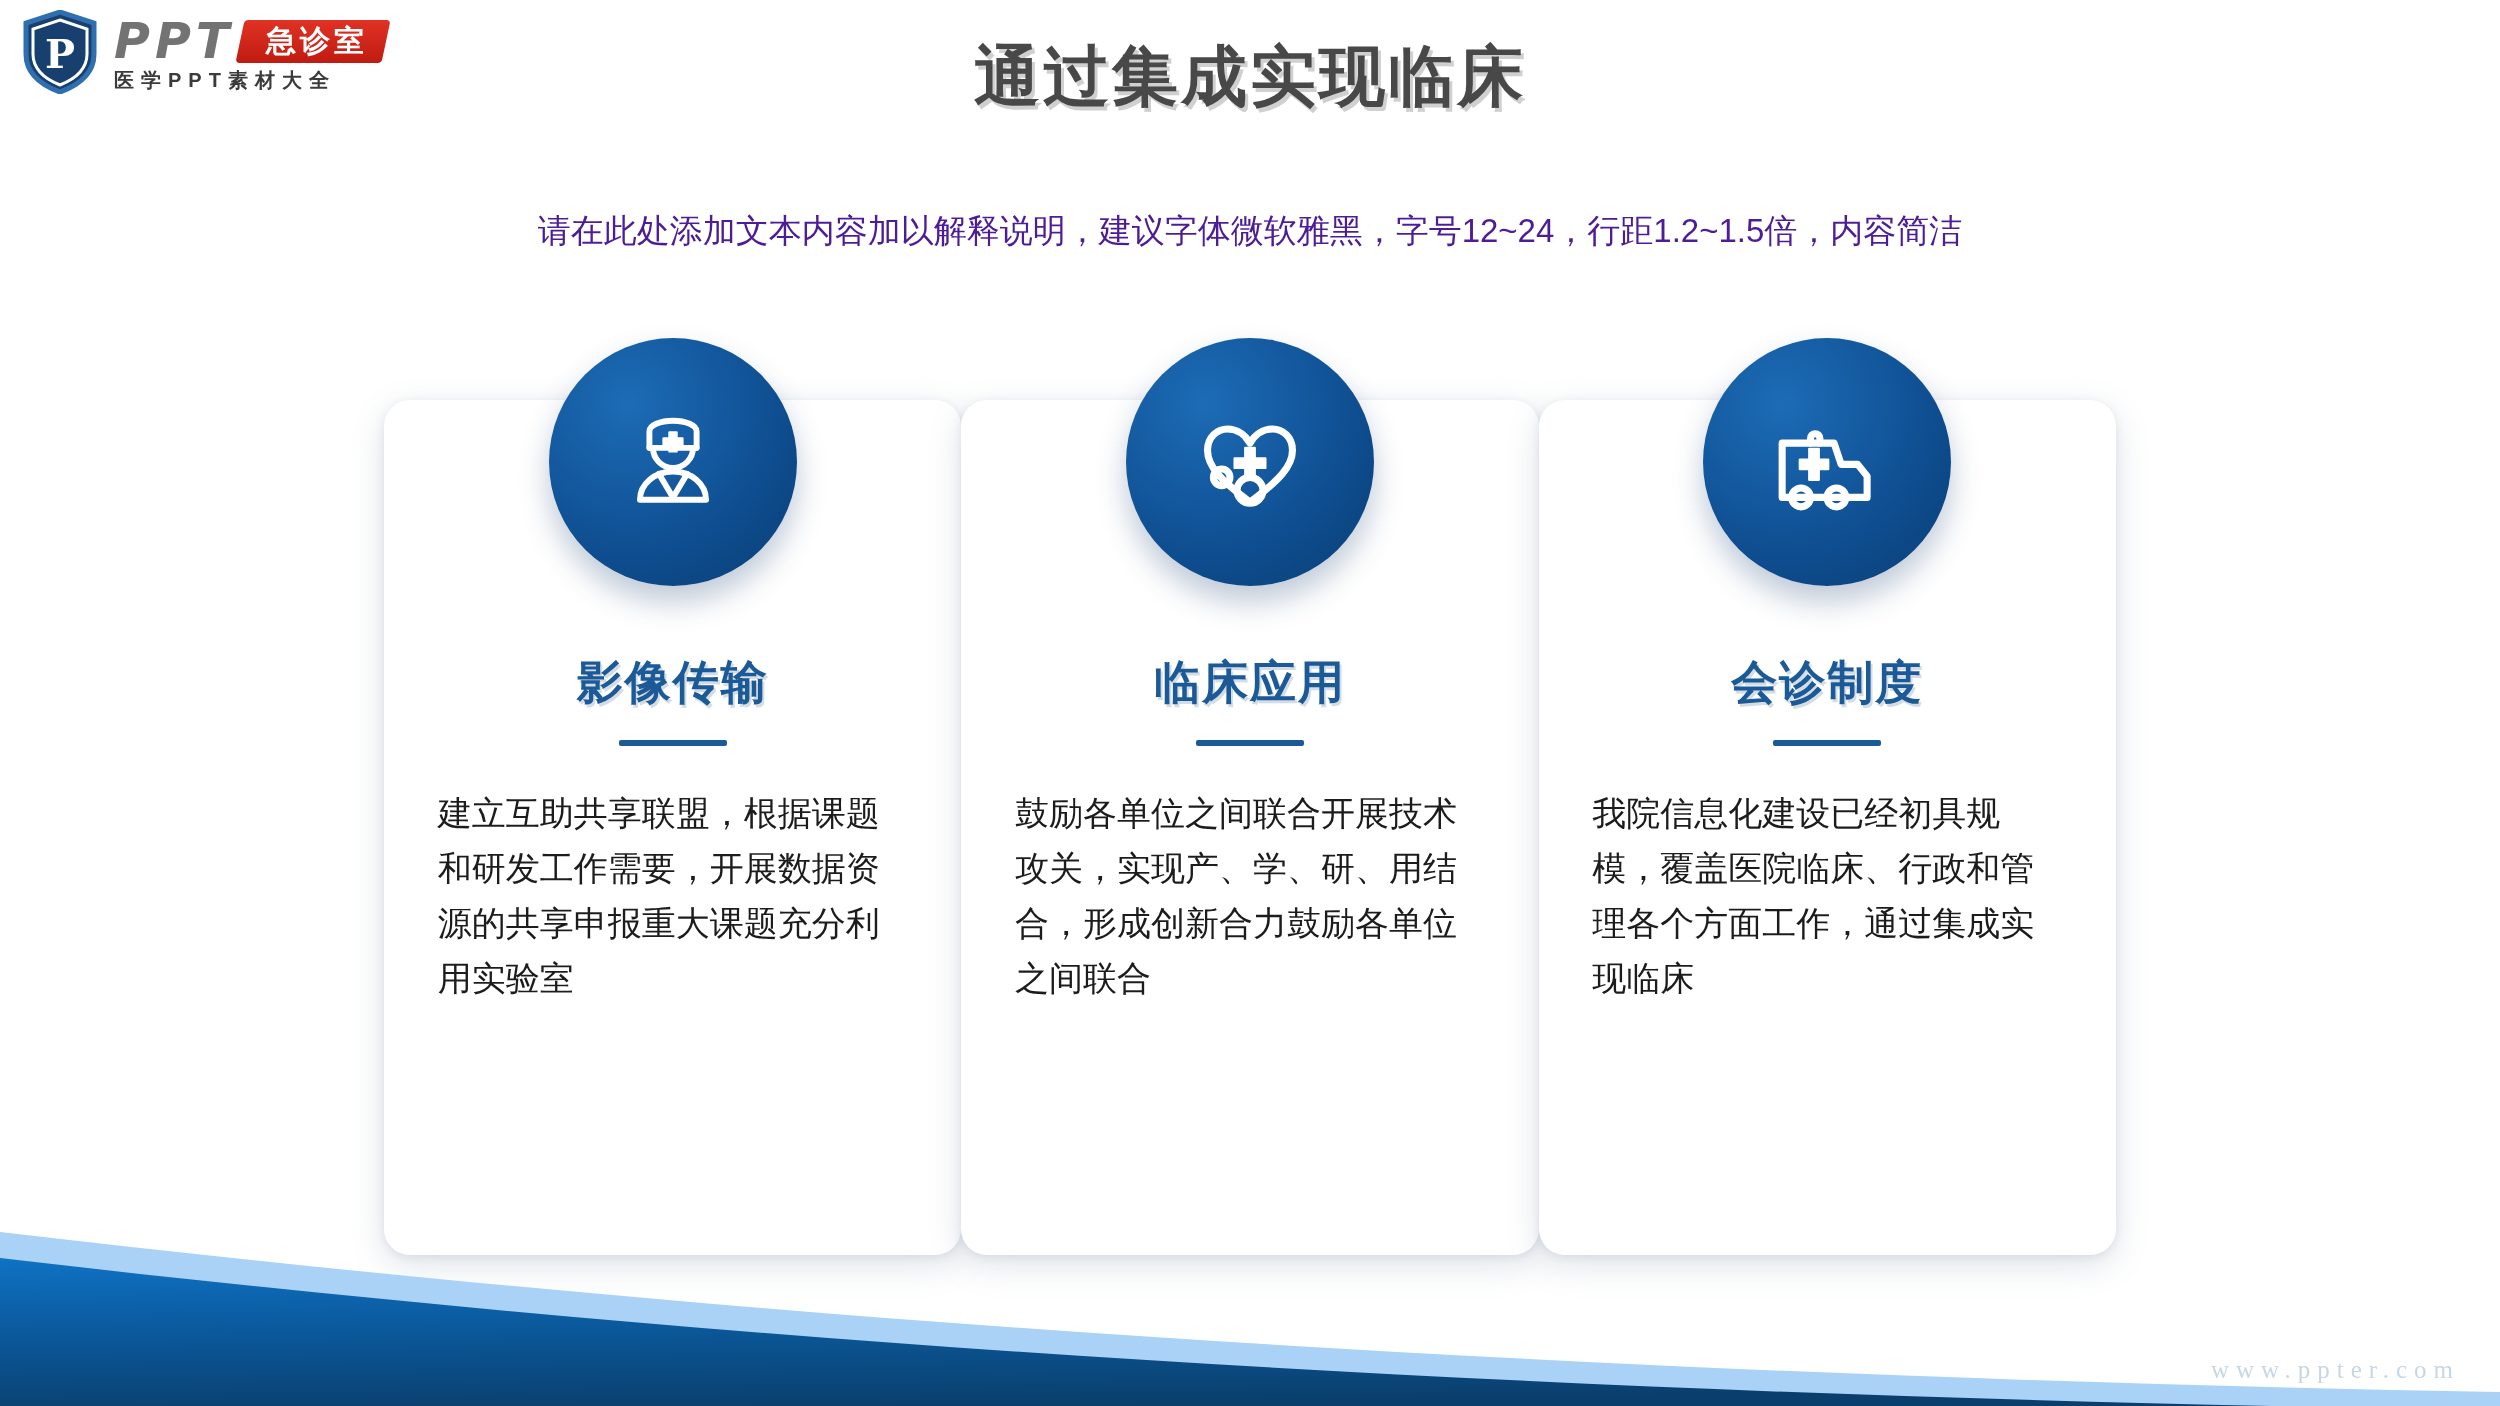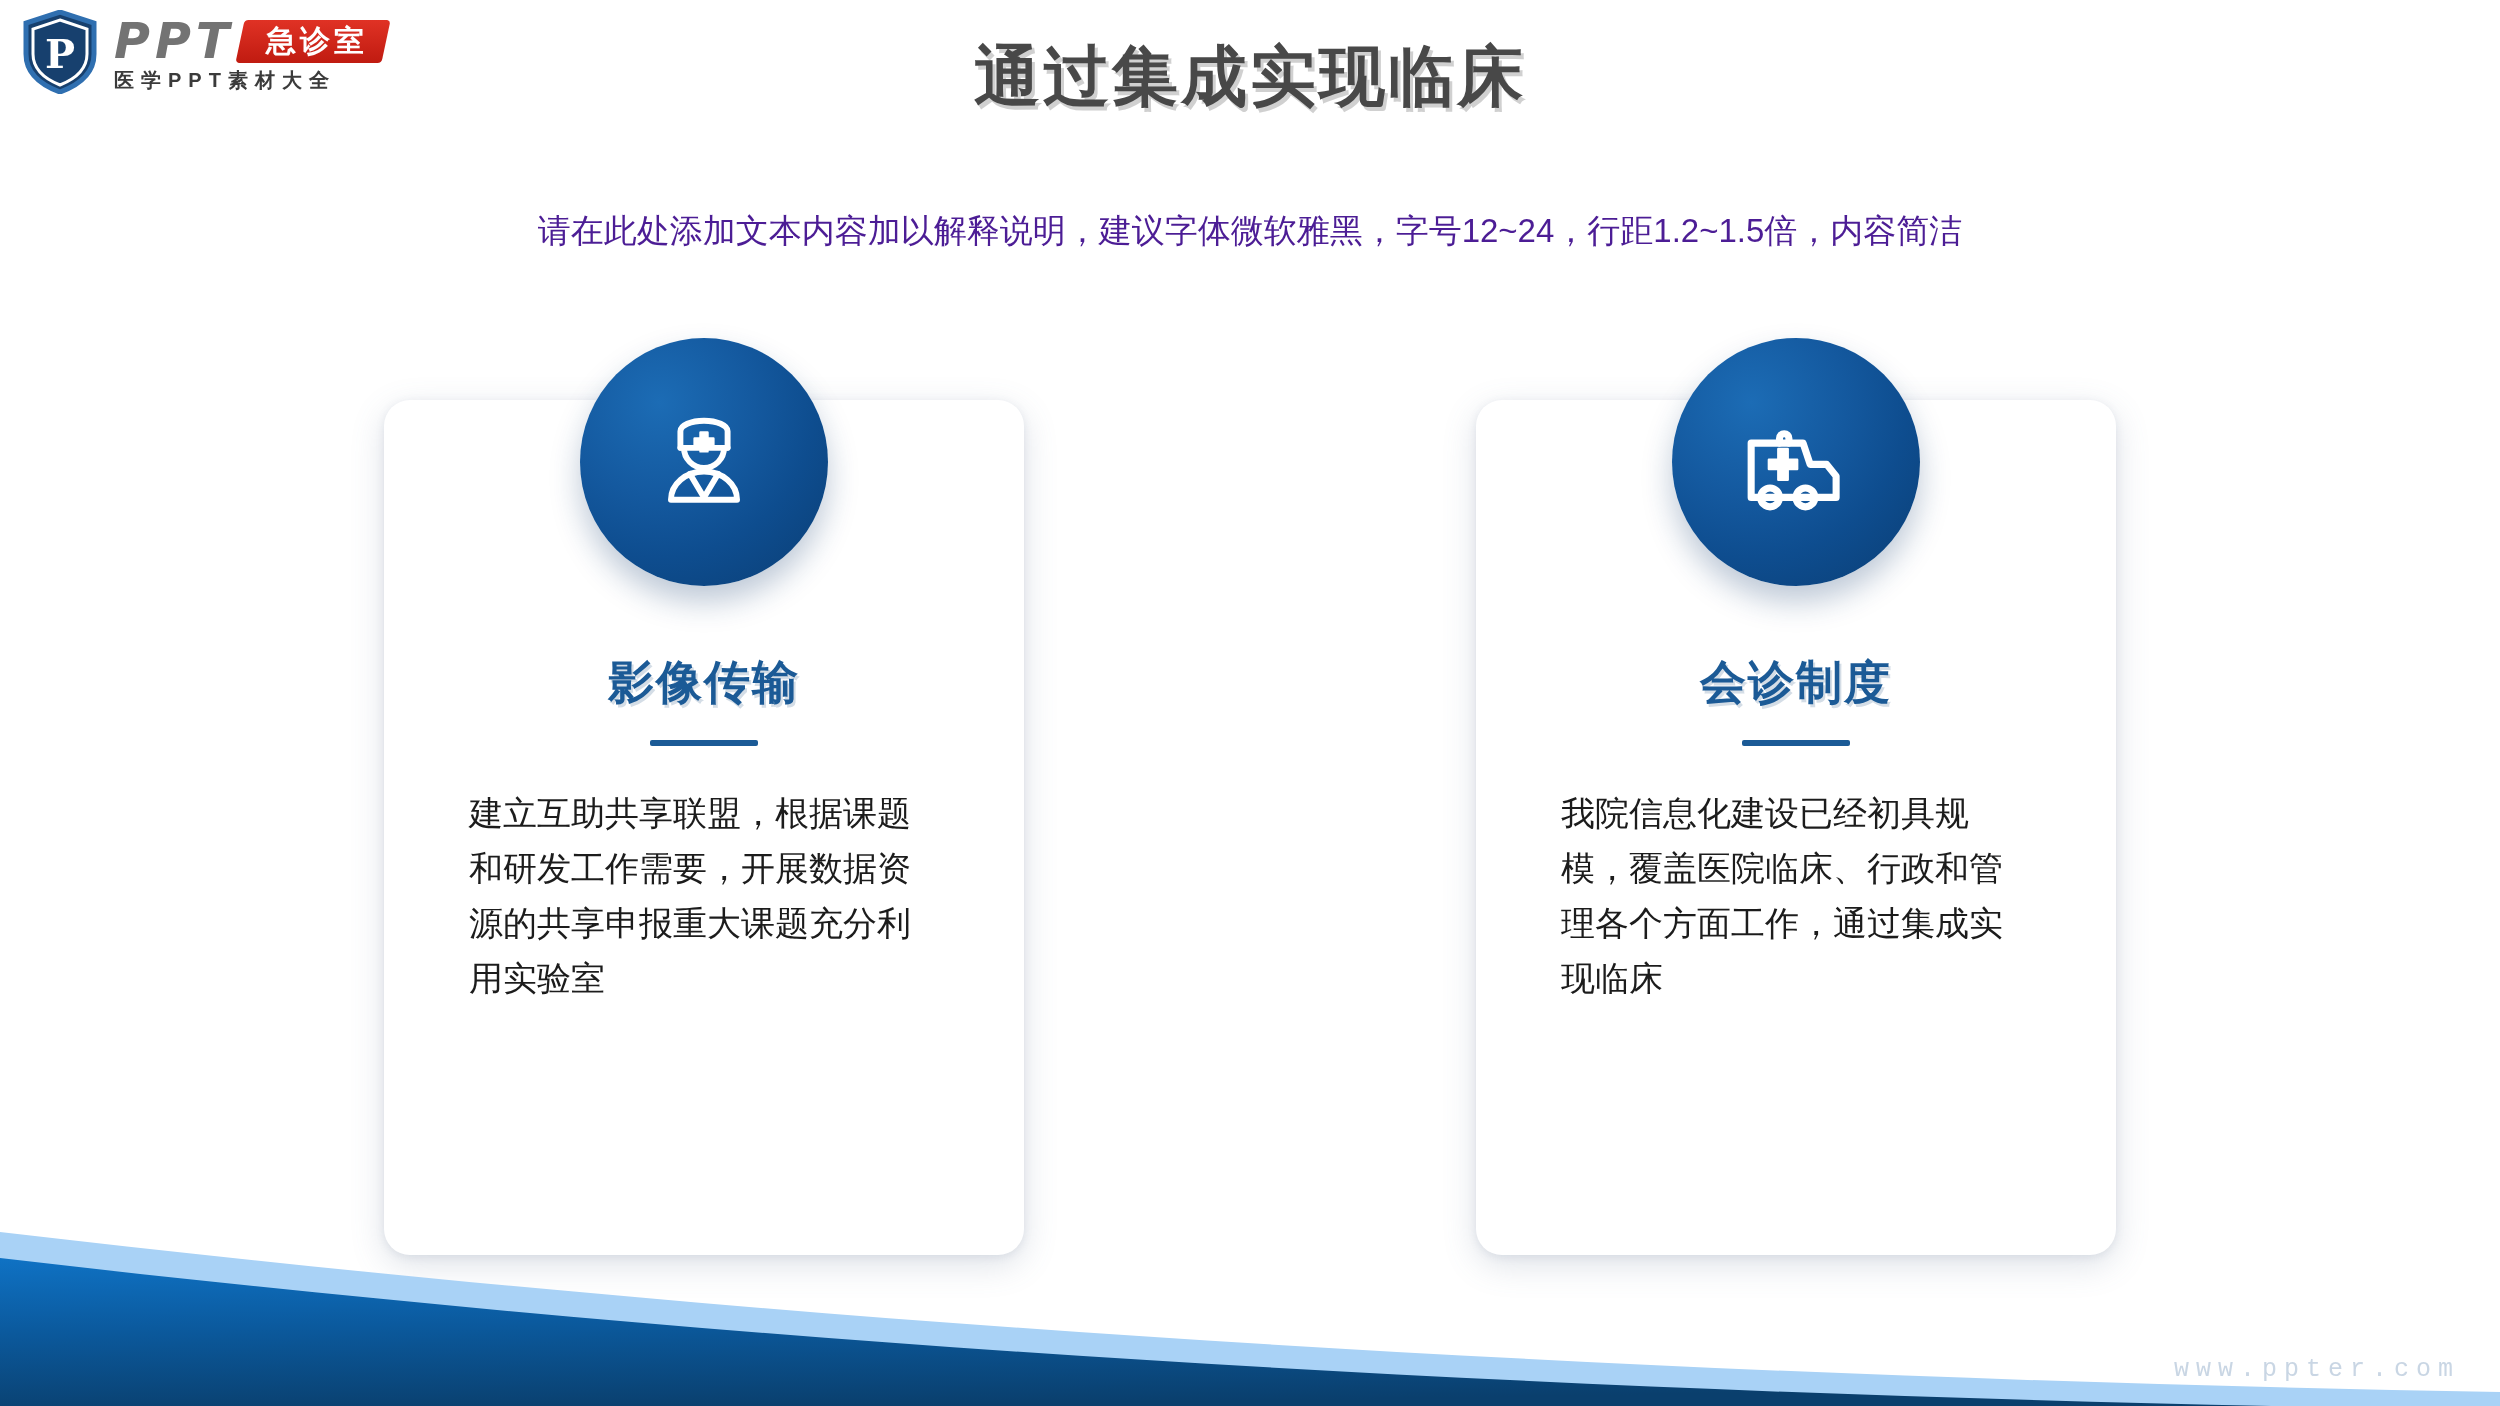--- a/index.html
+++ b/index.html
@@ -169,21 +169,21 @@
     width: 2500px;
     height: 210px;
   }
   #watermark {
     position: absolute;
     right: 40px;
     bottom: 22px;
     font-size: 25px;
     letter-spacing: 7px;
     color: #c9d6e4;
-    font-family: Liberation Mono, monospace;
+    font-family: Liberation Serif, serif;
   }
 </style>
 </head>
 <body>
 
 <div id="slide">
 
   <div id="logo">
     <svg id="logo-shield" viewBox="0 0 76 84">
       <path d="M38 2 L72 13 V44 C72 63 57 75 38 82 C19 75 4 63 4 44 V13 Z" fill="#17406e" stroke="#2f6fb0" stroke-width="5"></path>
@@ -217,20 +217,35 @@
             <path d="M22 82 a28 24 0 0 1 56 0 z"></path>
             <path d="M38 60 L50 80 L62 60"></path>
           </svg>
         </div>
       </div>
       <div class="card-title">影像传输</div>
       <div class="card-divider"></div>
       <div class="card-body">建立互助共享联盟，根据课题和研发工作需要，开展数据资源的共享申报重大课题充分利用实验室</div>
     </div>
 
+    <div class="card">
+      <div class="card-icon-wrap">
+        <div class="card-icon">
+          <svg viewBox="0 0 100 100" fill="none" stroke="#ffffff" stroke-width="6" stroke-linejoin="round" stroke-linecap="round">
+            <path d="M50 84 C26 66 14 54 14 40 C14 29 22 22 31 22 C39 22 46 27 50 34 C54 27 61 22 69 22 C78 22 86 29 86 40 C86 54 74 66 50 84 Z"></path>
+            <path d="M46 38 h8 v9 h9 v8 h-9 v9 h-8 v-9 h-9 v-8 h9 z" fill="#ffffff" stroke-width="2"></path>
+            <circle cx="26" cy="63" r="7"></circle>
+            <circle cx="50" cy="74" r="11"></circle>
+          </svg>
+        </div>
+      </div>
+      <div class="card-title">临床应用</div>
+      <div class="card-divider"></div>
+      <div class="card-body">鼓励各单位之间联合开展技术攻关，实现产、学、研、用结合，形成创新合力鼓励各单位之间联合</div>
+    </div>
 
     <div class="card">
       <div class="card-icon-wrap">
         <div class="card-icon">
           <svg viewBox="0 0 100 100" fill="none" stroke="#ffffff" stroke-width="6" stroke-linejoin="round" stroke-linecap="round">
             <path d="M12 34 h44 l6 18 h14 l8 10 v18 H12 Z"></path>
             <circle cx="28" cy="80" r="8"></circle>
             <circle cx="58" cy="80" r="8"></circle>
             <path d="M27 48 h8 v-9 h8 v9 h8 v8 h-8 v9 h-8 v-9 h-8 z" fill="#ffffff" stroke-width="2"></path>
             <path d="M36 34 v-4 a4 4 0 0 1 8 0 v4"></path>

